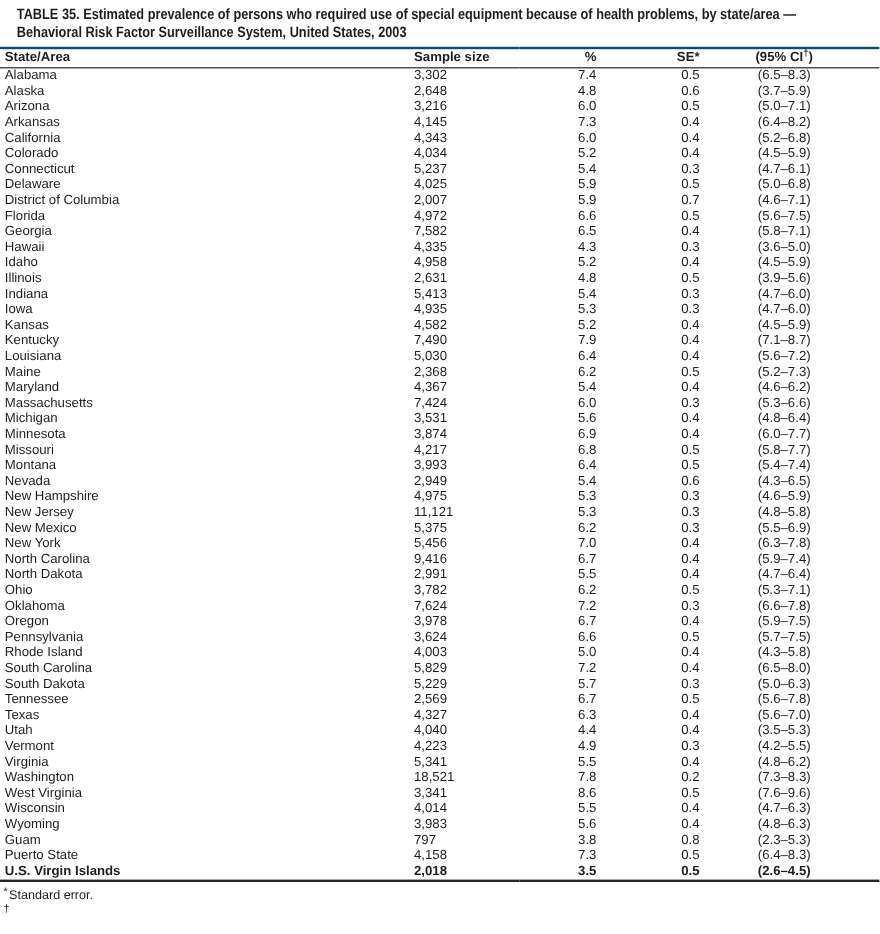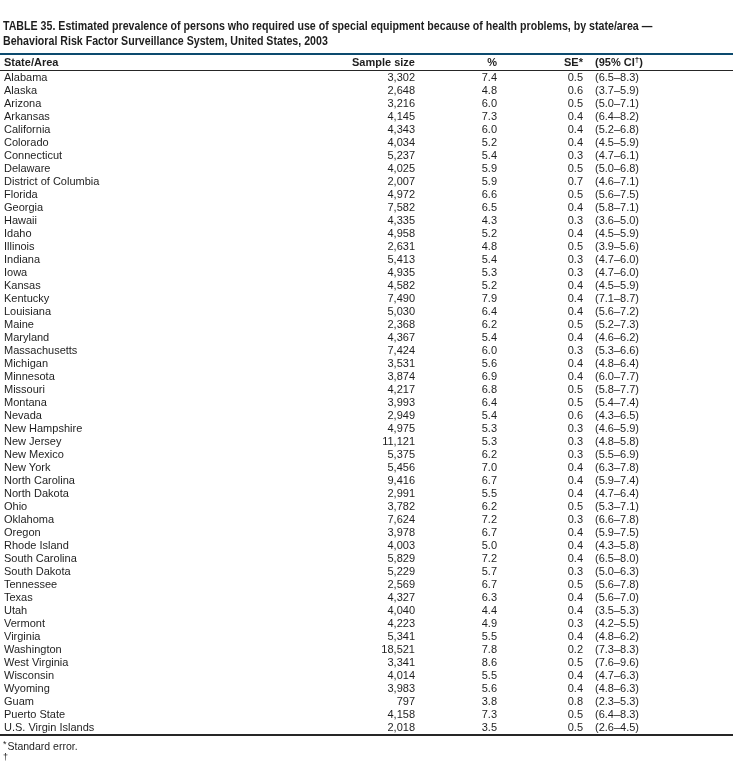--- a/index.html
+++ b/index.html
@@ -5,21 +5,21 @@
   * { margin: 0; padding: 0; box-sizing: border-box; }
   html, body { background: #ffffff; }
   body {
     width: 733px; height: 778px; overflow: hidden;
     font-family: "Liberation Sans", sans-serif;
     color: #1e1e1e;
     -webkit-font-smoothing: antialiased;
   }
   .page { width: 733px; height: 778px; padding-top: 5px; }
 
-  .title-block { padding-left: 3px; margin-bottom: 4px; margin-top: 14px; }
+  .title-block { padding-left: 14px; margin-bottom: 4px; }
   .title-line {
     font-weight: bold; font-size: 12.5px; line-height: 15px;
     white-space: nowrap;
     transform: scaleX(0.85); transform-origin: left center;
     letter-spacing: 0px;
   }
 
   table.data {
     width: 733px; border-collapse: collapse; table-layout: fixed;
     font-size: 11px;
@@ -27,27 +27,27 @@
   table.data thead th {
     font-weight: bold; font-size: 11px; height: 16px;
     border-top: 2px solid #0c4a6e;
     border-bottom: 1.5px solid #262626;
     vertical-align: middle; padding: 0;
   }
   table.data tbody td {
     height: 13px; line-height: 13px; font-size: 11px;
     padding: 0; vertical-align: middle; white-space: nowrap; overflow: hidden;
   }
-  table.data tbody tr:last-child td { border-bottom: 2px solid #262626; }
+  table.data tbody tr:last-child td { border-bottom: 2px solid #262626; font-weight: bold; }
 
   .c-state  { width: 345px; text-align: left;  padding-left: 4px !important; }
-  .c-sample { width: 88px;  text-align: right; padding-right: 18px !important; }
+  .c-sample { width: 88px;  text-align: left; padding-right: 18px !important; }
   .c-pct    { width: 77px;  text-align: right; padding-right: 13px !important; }
   .c-se     { width: 85px;  text-align: right; padding-right: 12px !important; }
-  .c-ci     { width: 138px; text-align: left; padding-right: 21px !important; }
+  .c-ci     { width: 138px; text-align: center; padding-right: 21px !important; }
 
   th sup.hdr-sup { font-size: 8px; line-height: 0; vertical-align: 4px; }
 
   .footnotes { padding-left: 3px; margin-top: 3px; font-size: 10.5px; line-height: 11.5px; }
   .footnote { white-space: nowrap; }
   .footnote .fn-marker { font-size: 9px; vertical-align: 3px; }
   .footnote .fn-text { margin-left: 1px; }
 </style>
 </head>
 <body>
@@ -316,20 +316,27 @@
       <td class="c-ci">(6.6–7.8)</td>
     </tr>
         <tr>
       <td class="c-state">Oregon</td>
       <td class="c-sample">3,978</td>
       <td class="c-pct">6.7</td>
       <td class="c-se">0.4</td>
       <td class="c-ci">(5.9–7.5)</td>
     </tr>
         <tr>
+      <td class="c-state">Pennsylvania</td>
+      <td class="c-sample">3,624</td>
+      <td class="c-pct">6.6</td>
+      <td class="c-se">0.5</td>
+      <td class="c-ci">(5.7–7.5)</td>
+    </tr>
+        <tr>
       <td class="c-state">Rhode Island</td>
       <td class="c-sample">4,003</td>
       <td class="c-pct">5.0</td>
       <td class="c-se">0.4</td>
       <td class="c-ci">(4.3–5.8)</td>
     </tr>
         <tr>
       <td class="c-state">South Carolina</td>
       <td class="c-sample">5,829</td>
       <td class="c-pct">7.2</td>

